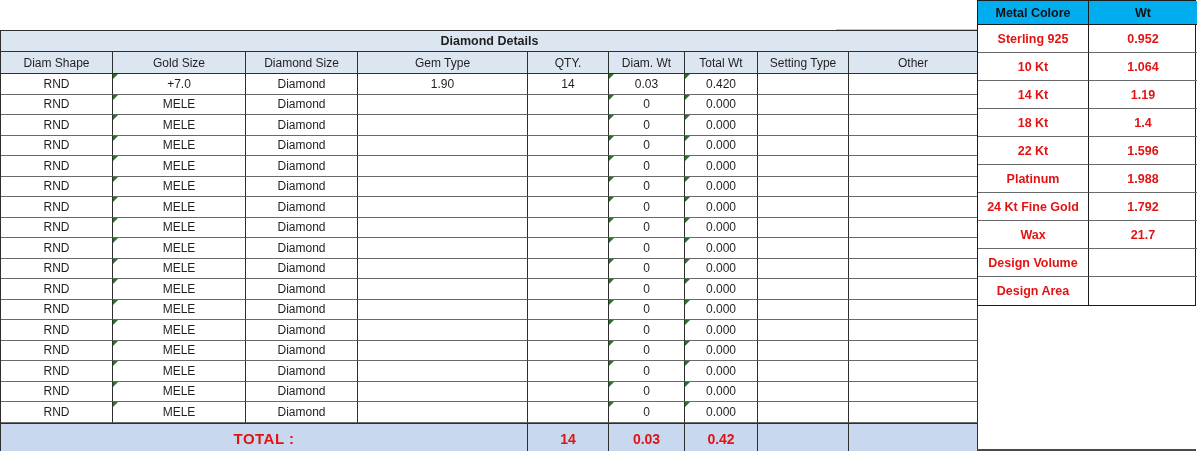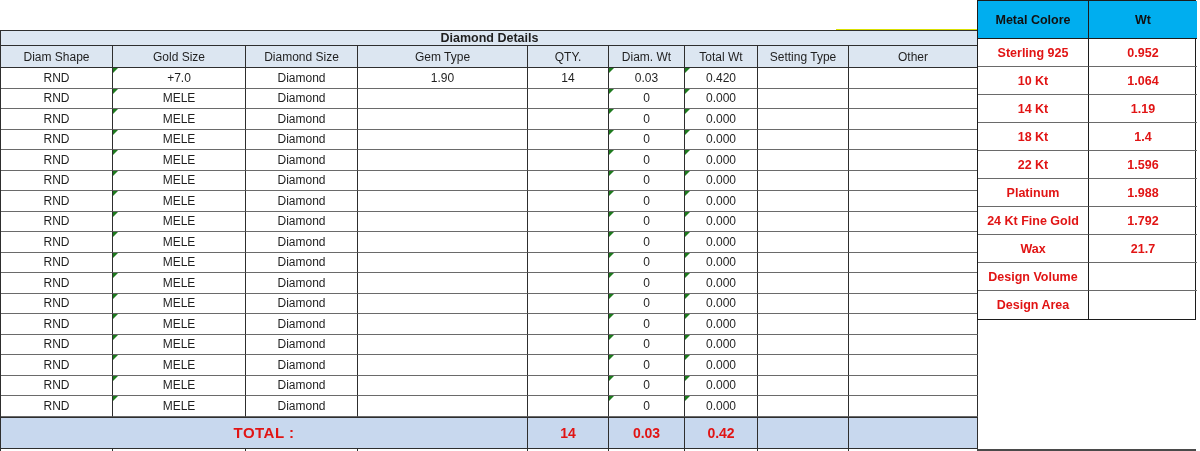--- a/index.html
+++ b/index.html
@@ -26,21 +26,21 @@
   }
   .trow { display:grid; grid-template-columns:var(--cols); }
   .trow.merged { grid-template-columns:978px; }
   .trow.total { grid-template-columns:var(--tcols); }
   .cell {
     position:relative; display:flex; align-items:center; justify-content:center;
     border-right:1px solid var(--grid-dark);
     border-bottom:1px solid var(--row-line);
     font-size:12px; line-height:1; overflow:hidden; white-space:nowrap;
   }
-  .title-row .cell { height:15px; background:var(--hdr-bg); font-weight:bold; font-size:12.5px; border-bottom:1px solid var(--grid-dark); }
+  .title-row .cell { height:21px; background:var(--hdr-bg); font-weight:bold; font-size:12.5px; border-bottom:1px solid var(--grid-dark); }
   .header-row .cell { height:22px; background:var(--hdr-bg); border-bottom:1px solid var(--grid-dark); }
   .data-row .cell { height:20.5px; background:#fff; }
   .total .cell { height:32px; background:var(--total-bg); border-bottom:1px solid var(--grid-dark); border-top:0.5px solid var(--grid-dark); color:var(--red); font-weight:bold; }
   .total .cell.tlabel { font-size:15px; letter-spacing:.5px; }
   .total .cell.tnum { font-size:14px; }
   .stub-row .cell { height:6px; background:#fff; }
   .tri { position:absolute; top:0; left:0; width:0; height:0;
          border-top:5px solid var(--green); border-right:5px solid transparent; }
 
   
@@ -48,21 +48,21 @@
     position:absolute; left:977px; top:0; width:219px;
     border:1.5px solid #1c1c1c; background:#fff;
   }
   .mrow { display:grid; grid-template-columns:var(--mcols); }
   .mcell {
     display:flex; align-items:center; justify-content:center;
     border-right:1px solid #1c1c1c; border-bottom:1px solid var(--row-line);
     font-weight:bold; font-size:12.5px; white-space:nowrap; overflow:hidden;
   }
   .mcell:last-child { border-right:none; }
-  .mheader .mcell { height:38px; background:var(--cyan); color:#111; border-bottom:1px solid #1c1c1c; }
+  .mheader .mcell { height:24px; background:var(--cyan); color:#111; border-bottom:1px solid #1c1c1c; }
   .mdata .mcell { height:28px; color:var(--red); }
   .mrow:last-child .mcell { border-bottom:none; }
 
   
   .yellow-line { position:absolute; left:836px; top:29px; width:141px; height:2.5px; background:#d9e000; }
   .metal-bottom-line { position:absolute; left:977px; top:449px; width:219px; height:1.5px; background:#4a4a4a; }
 </style>
 </head>
 <body>
 

